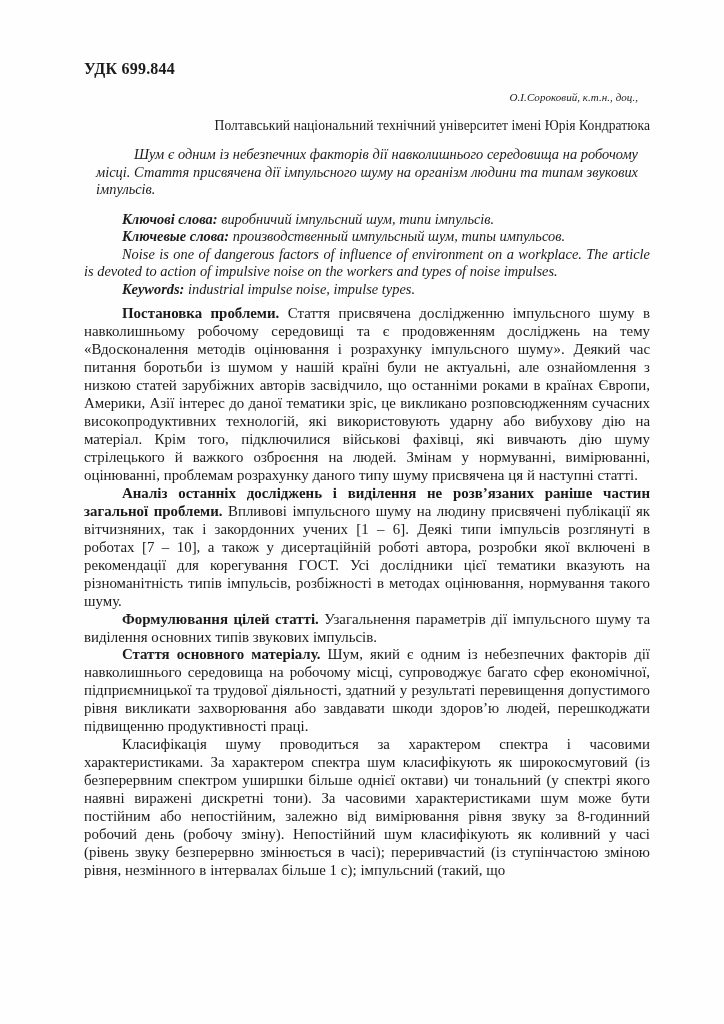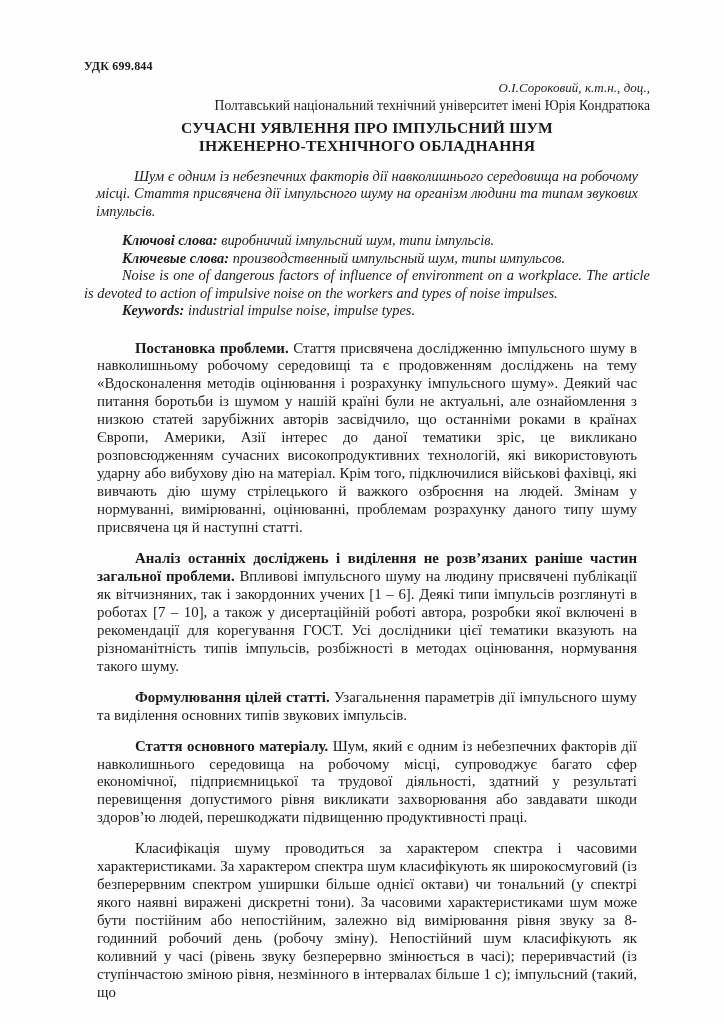--- a/index.html
+++ b/index.html
@@ -21,33 +21,33 @@
     position: relative;
     width: 724px;
     height: 1024px;
     box-sizing: border-box;
     padding: 60px 74px 0 84px;
     background: #fefefe;
   }
 
   
   .udk {
-    font-size: 12px;
+    font-size: 16px;
     font-weight: bold;
     letter-spacing: 0.2px;
     margin: 0 0 6px 0;
     line-height: 1.15;
   }
 
   .byline {
     text-align: right;
     font-style: italic;
-    font-size: 13px;
+    font-size: 11px;
     line-height: 1.30;
-    margin: 0;
+    margin: 12px;
     letter-spacing: 0.05px;
   }
   .affiliation {
     text-align: right;
     font-size: 13.6px;
     line-height: 1.30;
     margin: 0 0 5px 0;
     letter-spacing: 0.05px;
   }
 
@@ -94,21 +94,21 @@
     margin: 0;
     text-indent: 38px;
   }
 
   
   .body-p {
     font-size: 14.9px;
     line-height: 1.205;
     text-align: justify;
     text-justify: inter-word;
-    margin: 13px;
+    margin: 0;
     text-indent: 38px;
     letter-spacing: 0.0px;
     word-spacing: 0.1px;
   }
   .body-p b { font-weight: bold; }
 
   .gap-sm { height: 7px; }
 
   
   .clip-bottom { overflow: hidden; }
@@ -117,24 +117,20 @@
 <body>
 
 <div class="page">
 
   <div class="udk">УДК 699.844</div>
 
   <div class="byline">О.І.Сороковий, к.т.н., доц.,</div>
 
   <div class="affiliation">Полтавський національний технічний університет імені Юрія Кондратюка</div>
 
-  <h1 class="doc-title">
-    <span class="tline">СУЧАСНІ УЯВЛЕННЯ ПРО ІМПУЛЬСНИЙ ШУМ</span>
-    <span class="tline">ІНЖЕНЕРНО-ТЕХНІЧНОГО ОБЛАДНАННЯ</span>
-  </h1>
 
   <p class="abstract">Шум є одним із небезпечних факторів дії навколишнього середовища на робочому місці. Стаття присвячена дії імпульсного шуму на організм людини та типам звукових імпульсів.</p>
 
   <p class="kw"><b>Ключові слова:</b><span> виробничий імпульсний шум, типи імпульсів.</span></p>
 
 
   <p class="kw"><b>Ключевые слова:</b><span> производственный импульсный шум, типы импульсов.</span></p>
 
   <p class="abstract-en">Noise is one of dangerous factors of influence of environment on a workplace. The article is devoted to action of impulsive noise on the workers and types of noise impulses.</p>
 

